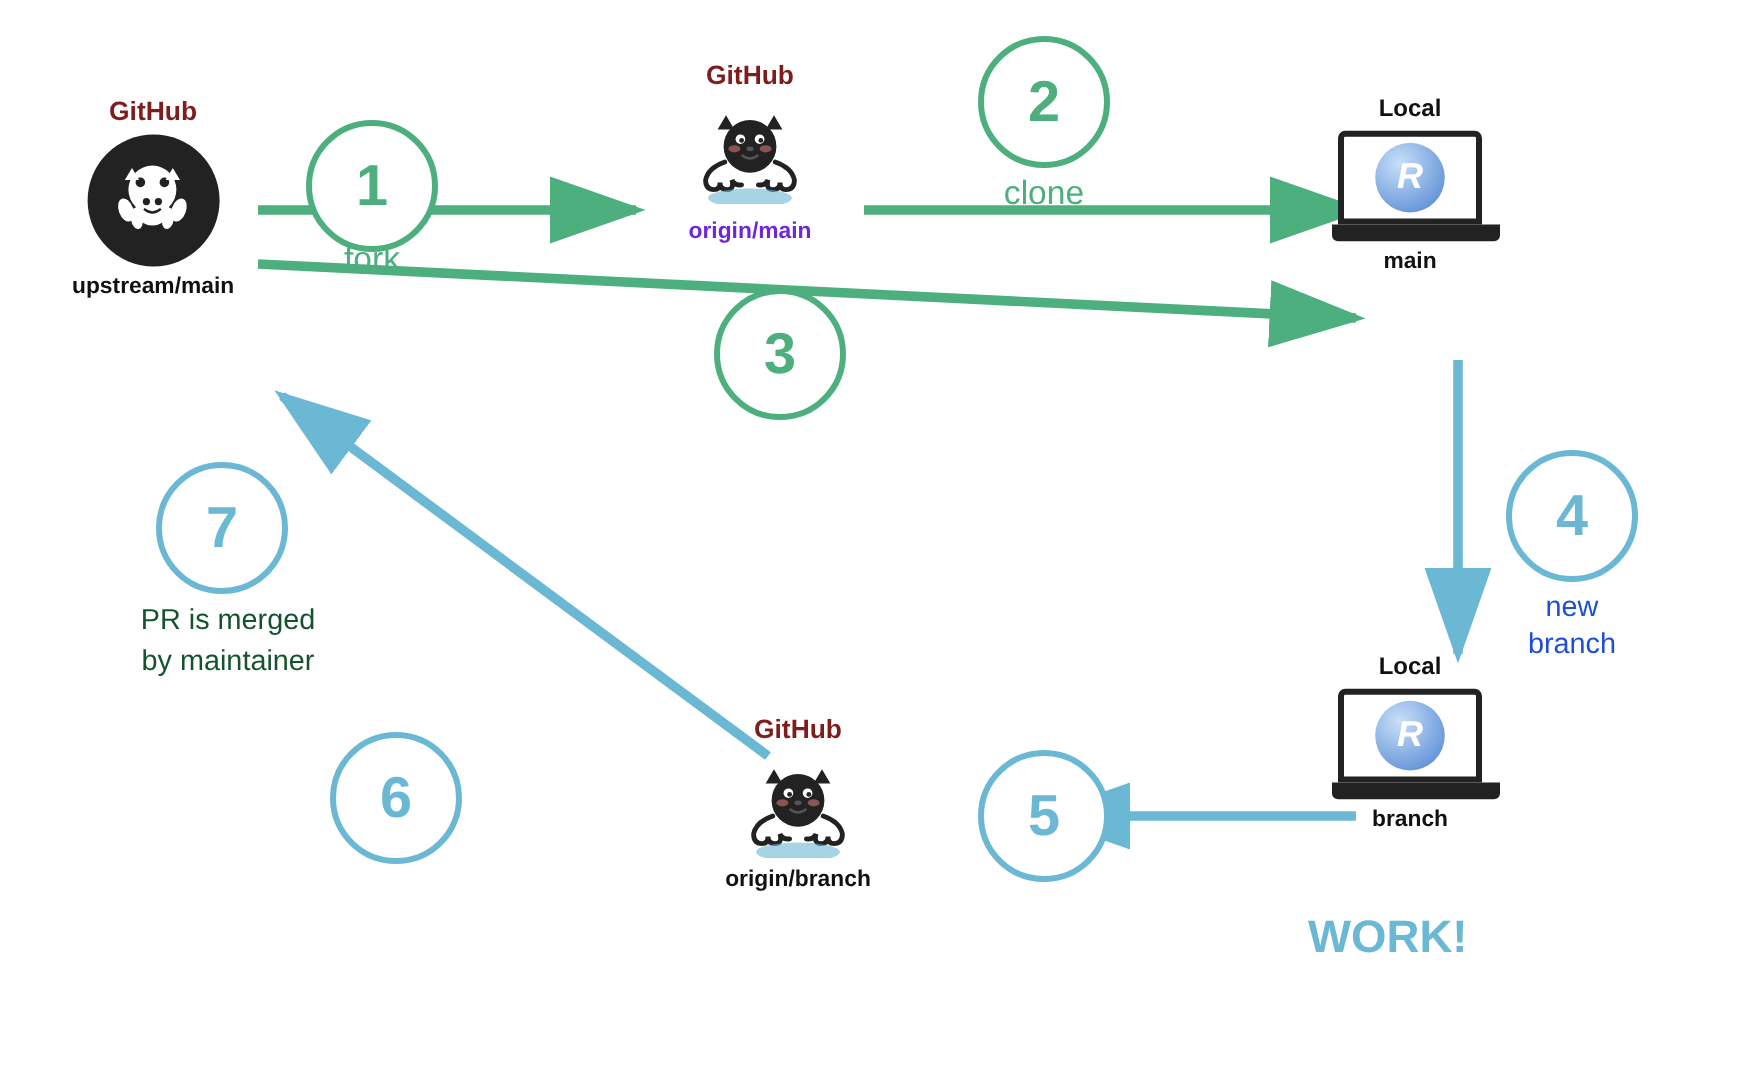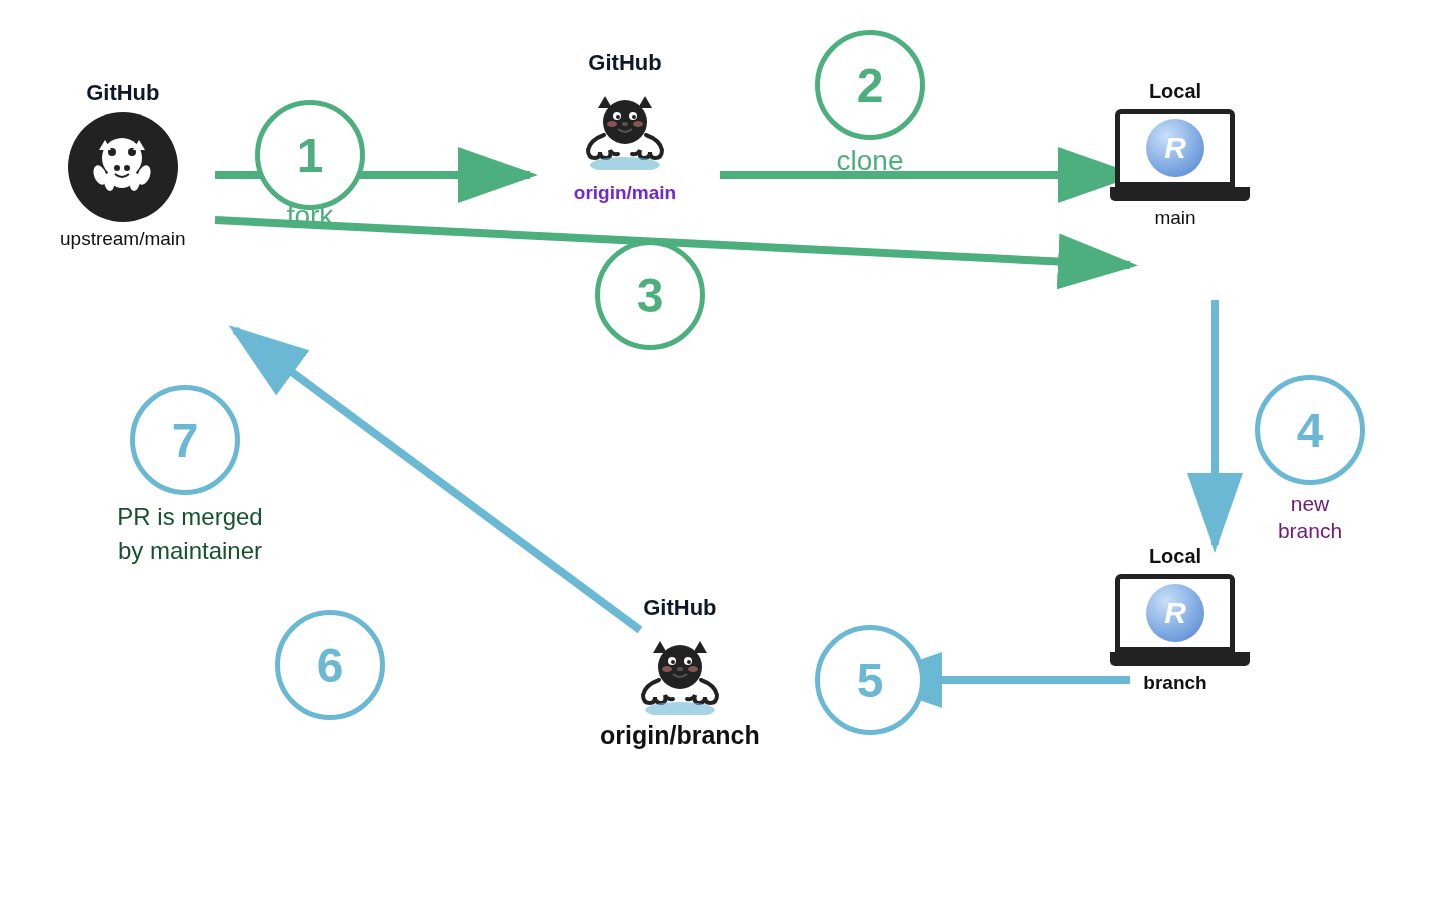--- a/index.html
+++ b/index.html
@@ -54,21 +54,21 @@
       top: 0;
       left: 0;
       width: 1456px;
       height: 904px;
       pointer-events: none;
     }
 
     .title-github {
       font-weight: bold;
       font-size: 22px;
-      color: #0f172a;
+      color: #7f1d1d;
     }
 
     .title-local {
       font-weight: bold;
       font-size: 20px;
       color: #111;
     }
   </style>
 </head>
 <body>
@@ -121,21 +121,21 @@
         <ellipse cx="24" cy="52" rx="5" ry="9" fill="white" transform="rotate(-10,24,52)"></ellipse>
         <ellipse cx="50" cy="52" rx="5" ry="9" fill="white" transform="rotate(10,50,52)"></ellipse>
 
         <ellipse cx="37" cy="44" rx="14" ry="14" fill="white"></ellipse>
         <circle cx="32" cy="38" r="3" fill="#222"></circle>
         <circle cx="42" cy="38" r="3" fill="#222"></circle>
 
         <path d="M30 44 Q37 50 44 44" stroke="#222" stroke-width="2" fill="none"></path>
       </svg>
     </div>
-    <div style="font-weight:normal; font-size:19px; color:#111; margin-top:6px;">upstream/main</div>
+    <div style="font-weight:bold; font-size:19px; color:#111; margin-top:6px;">upstream/main</div>
   </div>
 
   <div class="step-circle green" style="left:255px; top:100px; width:110px; height:110px;">
     <span>1</span>
   </div>
   <div class="label" style="left:255px; top:200px; width:110px; font-size:28px; color:#4caf7d;">fork</div>
 
   <div style="position:absolute; left:560px; top:50px; text-align:center;">
     <div class="title-github" style="margin-bottom:4px;">GitHub</div>
 
@@ -177,43 +177,44 @@
   <div class="label" style="left:815px; top:145px; width:110px; font-size:28px; color:#4caf7d;">clone</div>
 
   <div style="position:absolute; left:1110px; top:80px; text-align:center;">
     <div class="title-local" style="margin-bottom:6px;">Local</div>
     <div style="width:130px; margin:0 auto;">
       <div style="width:120px; height:78px; border:5px solid #222; border-radius:6px 6px 0 0; background:#fff; display:flex; align-items:center; justify-content:center; margin:0 auto;">
         <div style="width:58px; height:58px; border-radius:50%; background:radial-gradient(circle at 35% 30%, #c8e0f8, #4a80d0); display:flex; align-items:center; justify-content:center; font-size:30px; font-weight:bold; color:white; font-style:italic;">R</div>
       </div>
       <div style="width:140px; height:14px; background:#222; border-radius:0 0 5px 5px; margin:0 auto;"></div>
     </div>
-    <div style="font-weight:normal; font-size:19px; color:#111; margin-top:6px;">main</div>
+    <div style="font-weight:bold; font-size:19px; color:#111; margin-top:6px;">main</div>
   </div>
 
   <div class="step-circle green" style="left:595px; top:240px; width:110px; height:110px;">
     <span>3</span>
   </div>
 
   <div class="step-circle blue" style="left:1255px; top:375px; width:110px; height:110px;">
     <span>4</span>
   </div>
-  <div class="label" style="left:1255px; top:490px; width:110px; font-size:21px; color:#701a75; line-height:1.3;">new<br>branch</div>
+  <div class="label" style="left:1255px; top:490px; width:110px; font-size:24px; color:#1d4ed8; line-height:1.3;">new<br>branch</div>
 
   <div style="position:absolute; left:1110px; top:545px; text-align:center;">
     <div class="title-local" style="margin-bottom:6px;">Local</div>
     <div style="width:130px; margin:0 auto;">
       <div style="width:120px; height:78px; border:5px solid #222; border-radius:6px 6px 0 0; background:#fff; display:flex; align-items:center; justify-content:center; margin:0 auto;">
         <div style="width:58px; height:58px; border-radius:50%; background:radial-gradient(circle at 35% 30%, #c8e0f8, #4a80d0); display:flex; align-items:center; justify-content:center; font-size:30px; font-weight:bold; color:white; font-style:italic;">R</div>
       </div>
       <div style="width:140px; height:14px; background:#222; border-radius:0 0 5px 5px; margin:0 auto;"></div>
     </div>
     <div style="font-weight:bold; font-size:19px; color:#111; margin-top:6px;">branch</div>
   </div>
 
+  <div style="position:absolute; left:1090px; top:760px; font-size:38px; font-weight:bold; color:#6bb8d4;">WORK!</div>
 
   <div class="step-circle blue" style="left:815px; top:625px; width:110px; height:110px;">
     <span>5</span>
   </div>
 
   <div style="position:absolute; left:600px; top:595px; text-align:center;">
     <div class="title-github" style="margin-bottom:4px;">GitHub</div>
     <div style="position:relative; width:130px; margin:0 auto;">
       <svg width="110" height="90" viewBox="0 0 110 90">
         <ellipse cx="55" cy="42" rx="22" ry="22" fill="#222"></ellipse>
@@ -225,21 +226,21 @@
         <circle cx="64" cy="37" r="2" fill="#222"></circle>
         <ellipse cx="42" cy="44" rx="5" ry="3" fill="#e88" opacity="0.5"></ellipse>
         <ellipse cx="68" cy="44" rx="5" ry="3" fill="#e88" opacity="0.5"></ellipse>
         <ellipse cx="55" cy="44" rx="3" ry="2" fill="#555"></ellipse>
         <path d="M48 49 Q55 55 62 49" stroke="#555" stroke-width="2" fill="none"></path>
         <path d="M34 55 Q20 60 18 70 Q18 78 25 78 Q30 78 30 72 Q30 78 36 78 Q42 78 40 70 Q42 75 48 74" stroke="#222" stroke-width="4" fill="none" stroke-linecap="round"></path>
         <path d="M76 55 Q90 60 92 70 Q92 78 85 78 Q80 78 80 72 Q80 78 74 78 Q68 78 70 70 Q68 75 62 74" stroke="#222" stroke-width="4" fill="none" stroke-linecap="round"></path>
         <ellipse cx="55" cy="85" rx="35" ry="8" fill="#6bb8d4" opacity="0.6"></ellipse>
       </svg>
     </div>
-    <div style="font-weight:bold; font-size:25px; color:#111; margin-top:2px;">origin/branch</div>
+    <div style="font-weight:bold; font-size:19px; color:#111; margin-top:2px;">origin/branch</div>
   </div>
 
   <div class="step-circle blue" style="left:275px; top:610px; width:110px; height:110px;">
     <span>6</span>
   </div>
 
   <div class="step-circle blue" style="left:130px; top:385px; width:110px; height:110px;">
     <span>7</span>
   </div>
   <div class="label" style="left:50px; top:500px; width:280px; font-size:24px; color:#14532d; line-height:1.4;">PR is merged<br>by maintainer</div>

